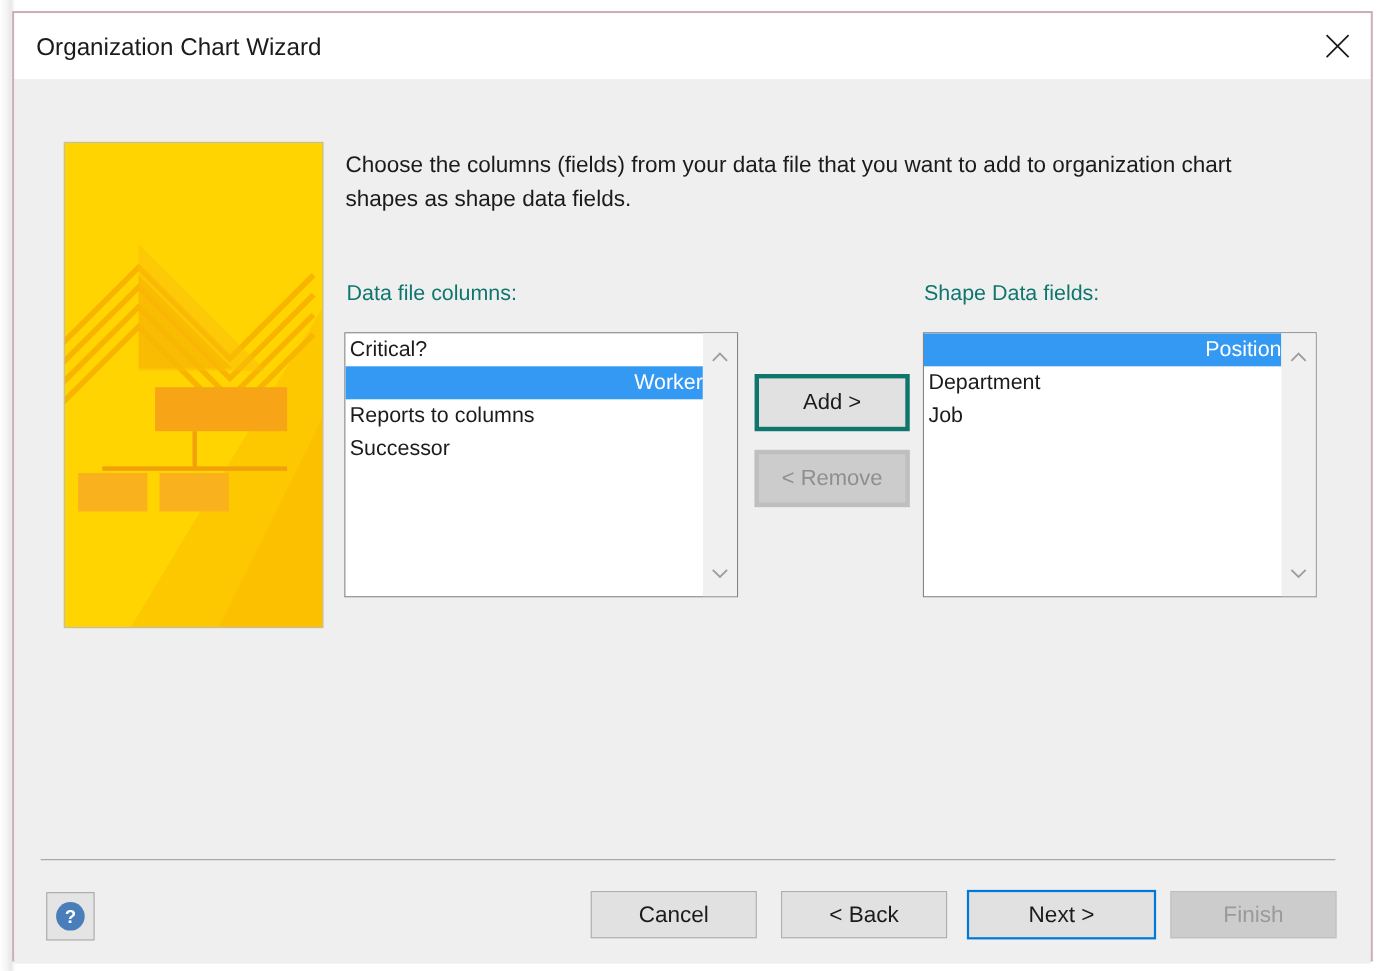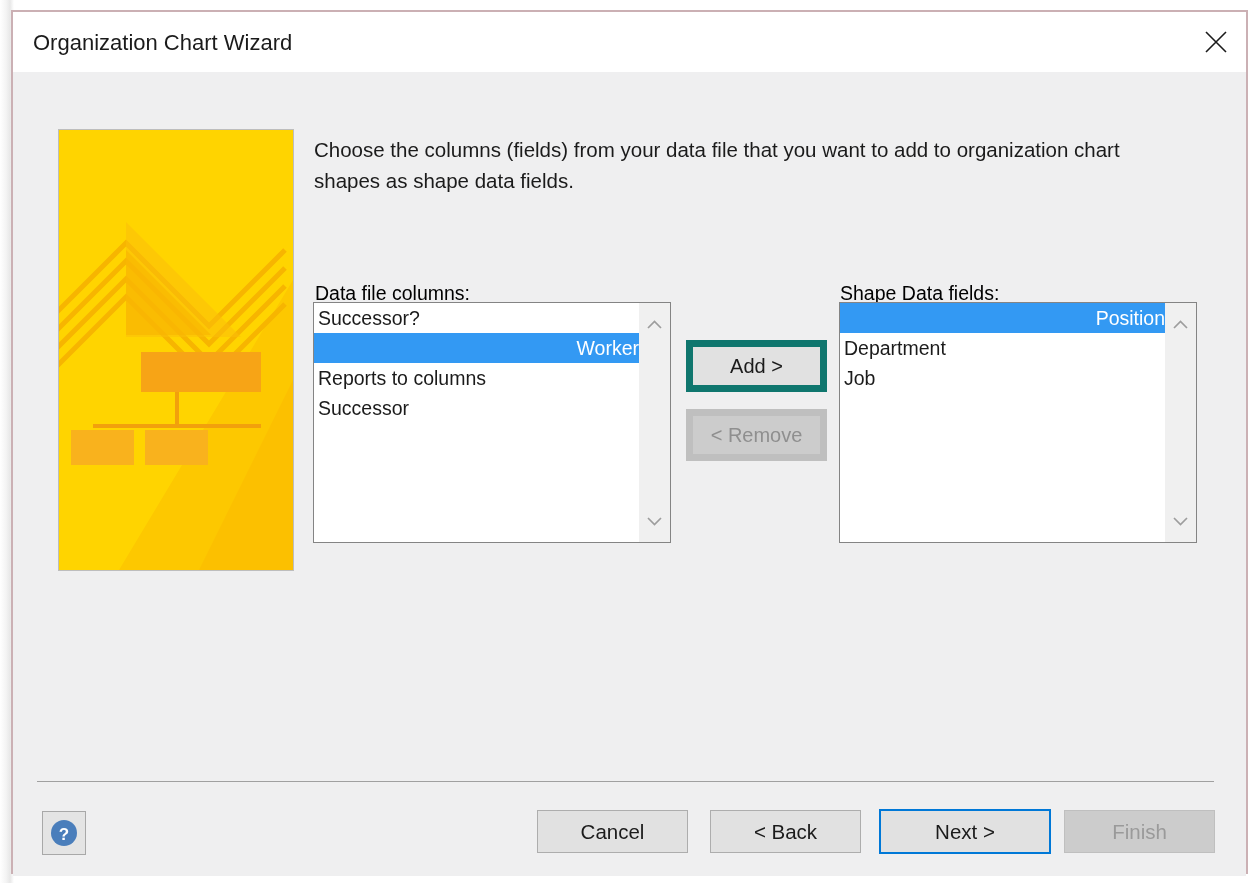--- a/index.html
+++ b/index.html
@@ -96,23 +96,22 @@
     width: 845px;
     font-size: 20.5px;
     line-height: 31px;
     color: #1b1b1b;
   }
 
   
   .list-label {
     position: absolute;
     font-size: 19.5px;
-    color: #000000;
+    color: #0f766e;
     white-space: nowrap;
-    margin-top: 26px;
   }
   #label-data-file-columns { left: 302px; top: 184px; }
   #label-shape-data-fields { left: 827px; top: 184px; }
 
   
   .listbox {
     position: absolute;
     width: 358px;
     height: 241px;
     border: 1px solid #848484;
@@ -166,21 +165,21 @@
   .scroll-arrow.up { top: 8px; }
   .scroll-arrow.down { bottom: 8px; }
   .scroll-arrow svg { display: block; }
 
   
   .mid-button {
     position: absolute;
     width: 141px;
     height: 52px;
     font-size: 20px;
-    border: 7px solid #0f766e;
+    border: 4px solid #0f766e;
     background: #e1e1e1;
     color: #1b1b1b;
     box-sizing: border-box;
     cursor: pointer;
     font-family: "Liberation Sans", sans-serif;
     padding: 0;
   }
   #button-add { left: 673px; top: 268px; }
   #button-remove {
     left: 673px;
@@ -304,21 +303,21 @@
         </svg>
       </div>
 
       <div id="instruction-text">Choose the columns (fields) from your data file that you want to add to organization chart shapes as shape data fields.</div>
 
       <div class="list-label" id="label-data-file-columns">Data file columns:</div>
       <div class="list-label" id="label-shape-data-fields">Shape Data fields:</div>
 
       <div class="listbox" id="listbox-data-file-columns">
         <ul class="list-items">
-          <li class="list-item">Successor?</li>
+          <li class="list-item">Critical?</li>
           <li class="list-item selected">Worker</li>
           <li class="list-item">Reports to columns</li>
           <li class="list-item">Successor</li>
         </ul>
         <div class="scrollbar">
           <div class="scroll-arrow up">
             <svg width="15" height="9" viewBox="0 0 15 9" aria-hidden="true">
               <polyline points="1,8 7.5,1.5 14,8" fill="none" stroke="#9d9d9d" stroke-width="1.7"></polyline>
             </svg>
           </div>

